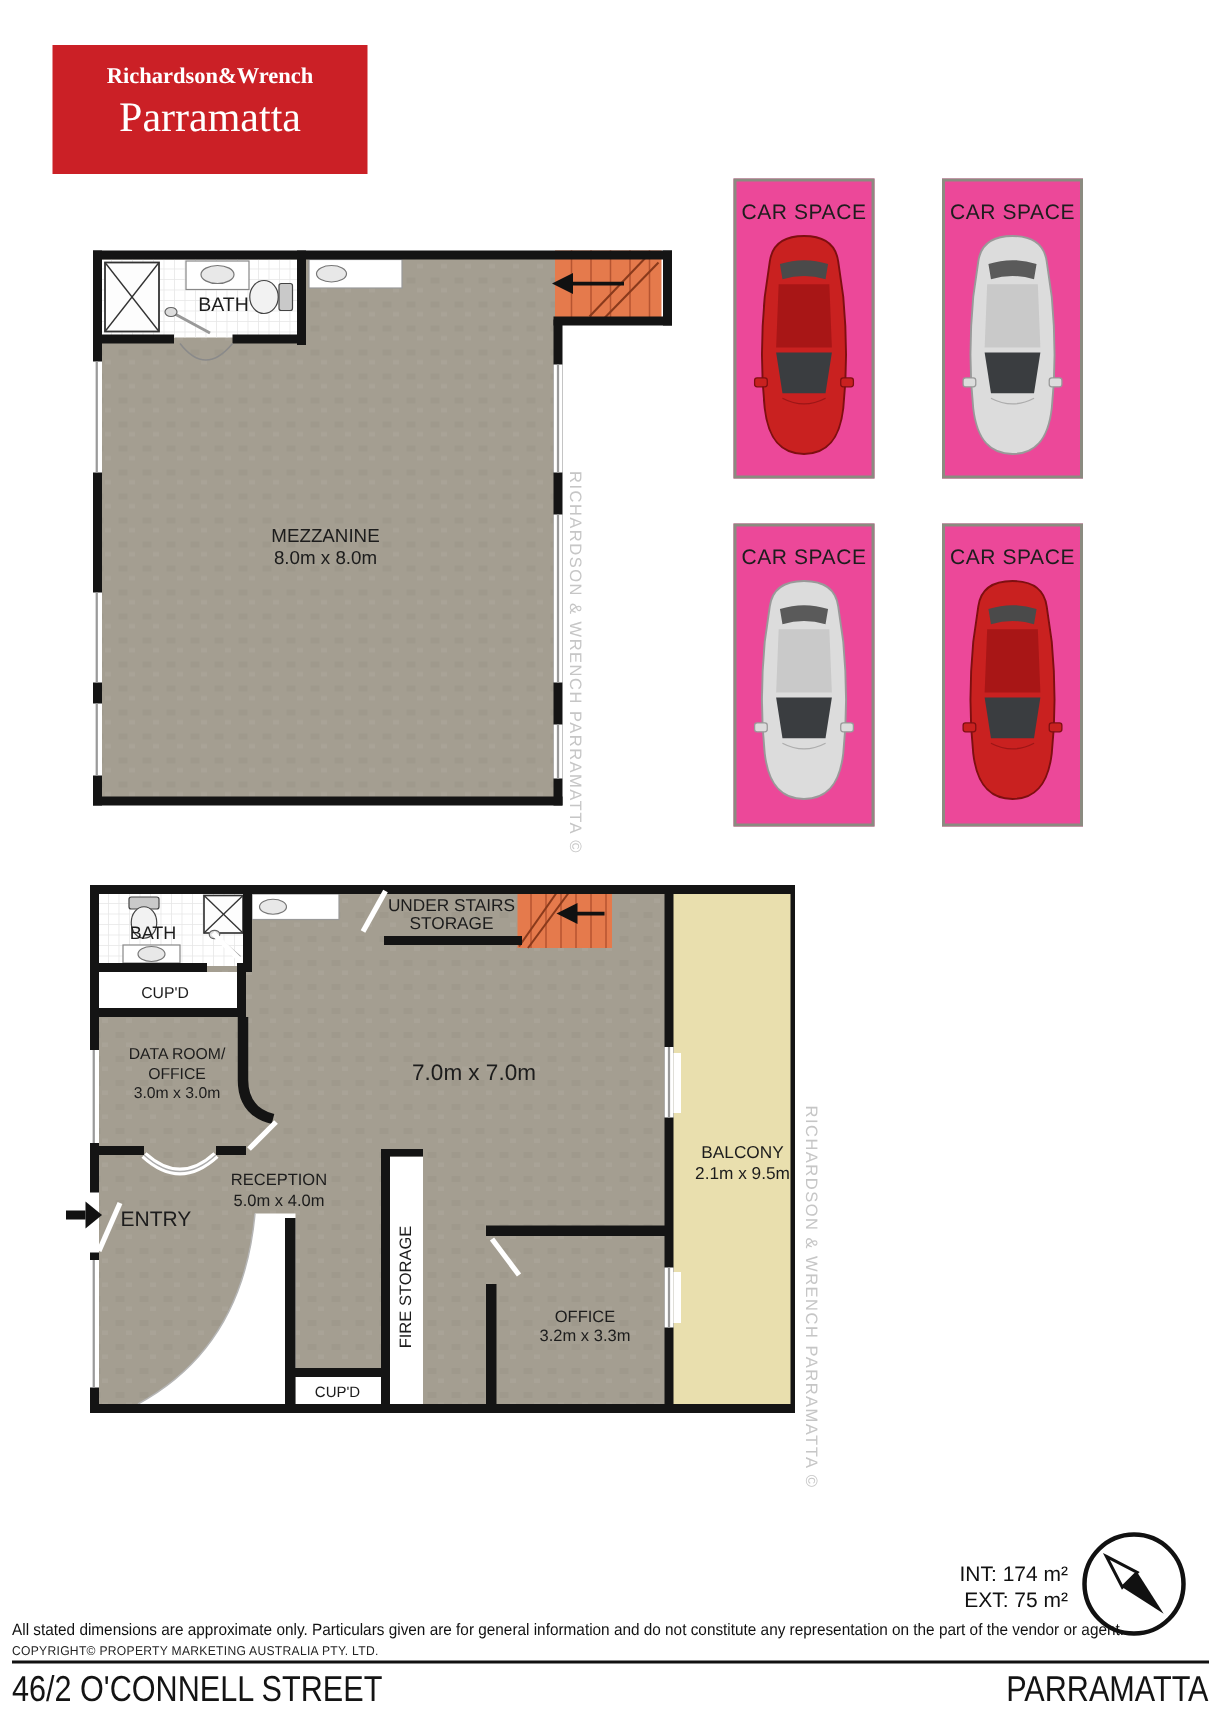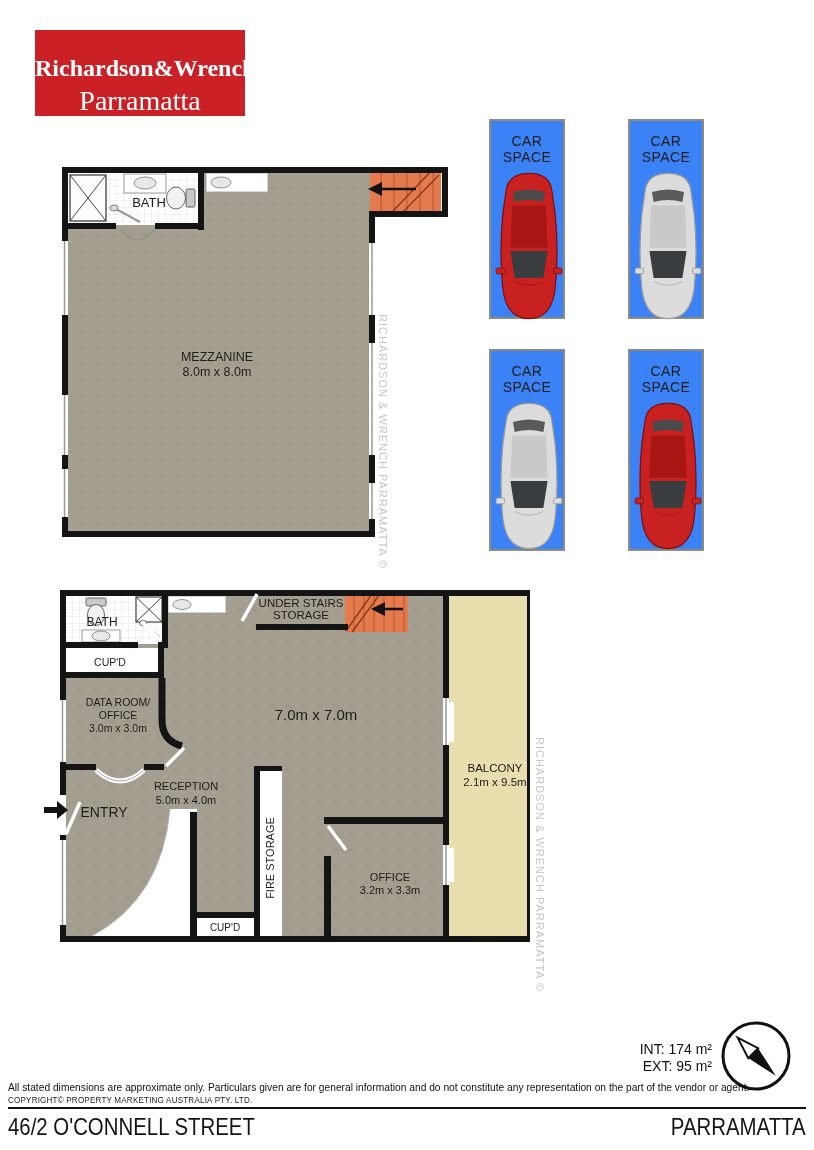--- a/index.html
+++ b/index.html
@@ -1,27 +1,27 @@
 <!DOCTYPE html>
 <html><head>
 <meta charset="utf-8">
 <style>
   html,body{margin:0;padding:0;background:#ffffff;}
   .page{position:relative;width:814px;height:1150px;background:#ffffff;overflow:hidden;
         font-family:"Liberation Sans",sans-serif;color:#1c1c1c;}
   
   .logo{position:absolute;left:35px;top:30px;width:210px;height:86px;background:#cb2026;
         text-align:center;color:#ffffff;}
-  .logo .l1{font-family:"Liberation Serif",serif;font-weight:bold;font-size:24px;margin-top:25px;}
+  .logo .l1{font-family:"Liberation Serif",serif;font-weight:bold;font-size:15px;margin-top:13px;}
   .logo .l2{font-family:"Liberation Serif",serif;font-size:28px;margin-top:3px;}
   
   .caption{position:absolute;left:110px;width:390px;text-align:center;font-size:18px;
            letter-spacing:0.5px;color:#151515;}
   
-  .car-space{position:absolute;width:76px;height:200px;background:#3b82f6;border:2px solid #8b8b80;
+  .car-space{position:absolute;width:94px;height:200px;background:#ec4899;border:2px solid #8b8b80;
              box-sizing:border-box;text-align:center;}
   .car-space .cs-label{margin-top:12px;font-size:14px;letter-spacing:0.4px;color:#1d1d1d;}
   .car-space svg{margin-top:5px;}
   
   .wm{position:absolute;white-space:nowrap;font-size:11px;letter-spacing:1px;color:#c6c6c6;
       transform:rotate(90deg);transform-origin:0 0;}
   
   .areas{position:absolute;right:102px;top:1041px;text-align:right;font-size:14px;line-height:17px;color:#111;margin-left:28px;}
   .disclaimer{position:absolute;left:8px;top:1081px;font-size:11px;color:#111;
               transform:scaleX(0.93);transform-origin:left top;white-space:nowrap;}
@@ -317,21 +317,21 @@
     <text class="lbl" x="167" y="343" font-size="10">CUP'D</text>
     <text class="lbl" x="437" y="184" font-size="11.5">BALCONY</text>
     <text class="lbl" x="437" y="198" font-size="11.5">2.1m x 9.5m</text>
   </svg>
 
   <div class="wm" style="left:389px;top:314px;">RICHARDSON &amp; WRENCH PARRAMATTA ©</div>
   <div class="wm" style="left:546px;top:737px;">RICHARDSON &amp; WRENCH PARRAMATTA ©</div>
 
   <div class="areas">
     <div>INT: 174 m²</div>
-    <div>EXT: 95 m²</div>
+    <div>EXT: 75 m²</div>
   </div>
   <svg style="position:absolute;left:716px;top:1016px;" width="80" height="80" viewBox="0 0 80 80">
     <circle cx="40" cy="40" r="33" fill="#ffffff" stroke="#111" stroke-width="3"></circle>
     <g transform="rotate(45 40 40)">
       <polygon points="14,40 36,33 36,47" fill="#ffffff" stroke="#111" stroke-width="2"></polygon>
       <polygon points="36,33 68,40 36,47" fill="#111"></polygon>
     </g>
   </svg>
   <div class="disclaimer">All stated dimensions are approximate only. Particulars given are for general information and do not constitute any representation on the part of the vendor or agent.</div>
   <div class="copyright">COPYRIGHT© PROPERTY MARKETING AUSTRALIA PTY. LTD.</div>

